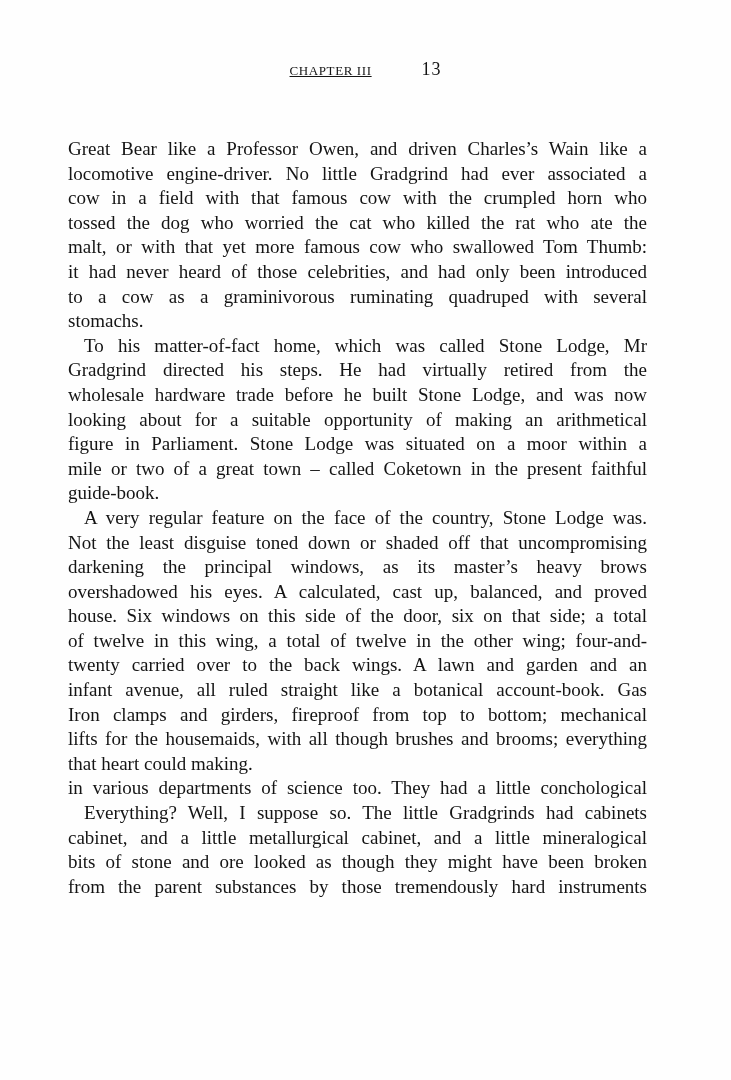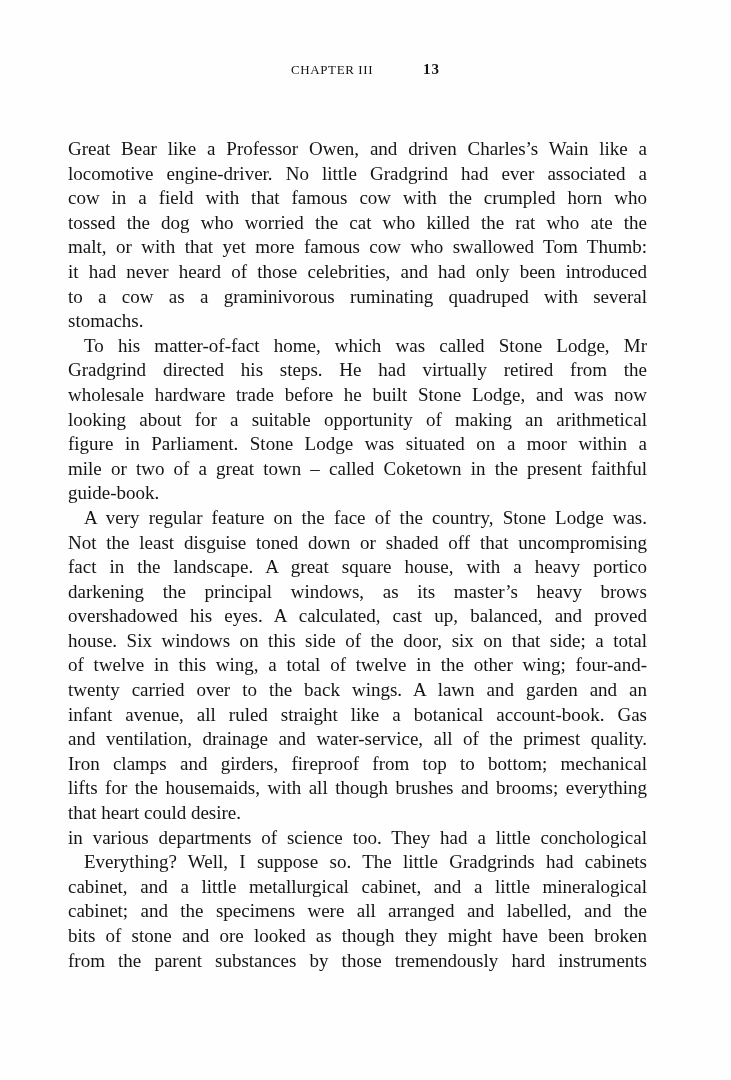--- a/index.html
+++ b/index.html
@@ -28,27 +28,27 @@
       top: 60px;
       left: 0;
       width: 731px;
       text-align: center;
       font-size: 13px;
       letter-spacing: 0.6px;
       line-height: 18px;
     }
     .running-head .chapter {
       display: inline-block;
+      text-decoration: underline;
     }
     .running-head .folio {
       display: inline-block;
       margin-left: 46px;
-      font-size: 15px;
+      font-size: 18px;
       letter-spacing: 1px;
-      font-weight: bold;
     }
     .body-text {
       position: absolute;
       left: 68px;
       top: 137px;
       width: 579px;
       font-size: 19px;
       line-height: 24.6px;
     }
     .line {
@@ -96,36 +96,33 @@
       <span class="line">wholesale hardware trade before he built Stone Lodge, and was now</span>
       <span class="line">looking about for a suitable opportunity of making an arithmetical</span>
       <span class="line">figure in Parliament. Stone Lodge was situated on a moor within a</span>
       <span class="line">mile or two of a great town – called Coketown in the present faithful</span>
       <span class="line last">guide-book.</span>
     </div>
 
     <div class="paragraph">
       <span class="line indent">A very regular feature on the face of the country, Stone Lodge was.</span>
       <span class="line">Not the least disguise toned down or shaded off that uncompromising</span>
-      <span class="line">fact in the landscape. A great square house, with a heavy portico</span>
       <span class="line">darkening the principal windows, as its master’s heavy brows</span>
       <span class="line">overshadowed his eyes. A calculated, cast up, balanced, and proved</span>
       <span class="line">house. Six windows on this side of the door, six on that side; a total</span>
       <span class="line">of twelve in this wing, a total of twelve in the other wing; four-and-</span>
       <span class="line">twenty carried over to the back wings. A lawn and garden and an</span>
       <span class="line">infant avenue, all ruled straight like a botanical account-book. Gas</span>
-      <span class="line">and ventilation, drainage and water-service, all of the primest quality.</span>
       <span class="line">Iron clamps and girders, fireproof from top to bottom; mechanical</span>
       <span class="line">lifts for the housemaids, with all though brushes and brooms; everything</span>
-      <span class="line last">that heart could desire.</span>
+      <span class="line last">that heart could making.</span>
     </div>
 
     <div class="paragraph">
       <span class="line">in various departments of science too. They had a little conchological</span>
       <span class="line indent">Everything? Well, I suppose so. The little Gradgrinds had cabinets</span>
       <span class="line">cabinet, and a little metallurgical cabinet, and a little mineralogical</span>
-      <span class="line">cabinet; and the specimens were all arranged and labelled, and the</span>
       <span class="line">bits of stone and ore looked as though they might have been broken</span>
       <span class="line">from the parent substances by those tremendously hard instruments</span>
     </div>
 
   </div>
 </div>
 
 </body></html>

